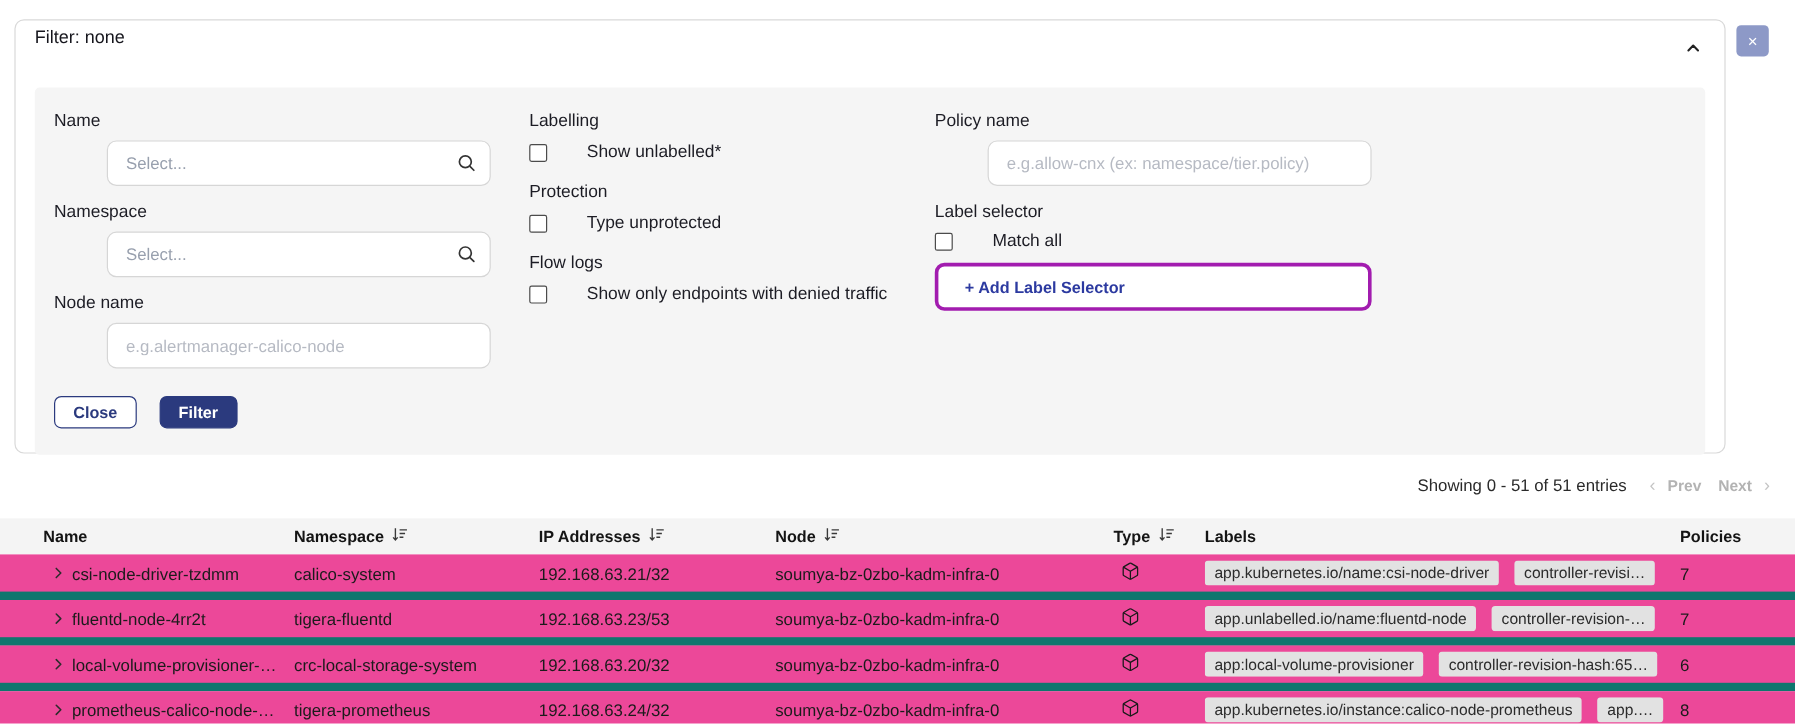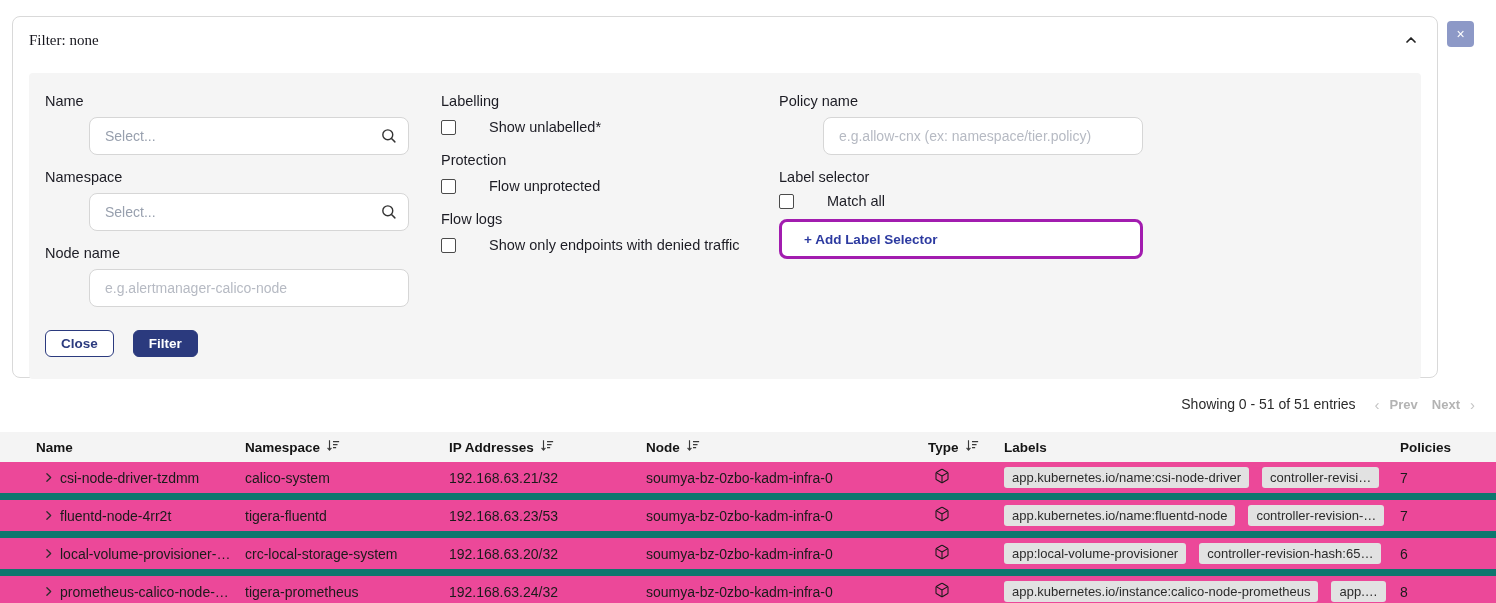--- a/index.html
+++ b/index.html
@@ -3,22 +3,22 @@
 <meta charset="utf-8">
 <style>
   * { margin:0; padding:0; box-sizing:border-box; }
   html,body { width:1496px; height:603px; background:#fff; overflow:hidden;
     font-family:"Liberation Sans", sans-serif; color:#1b1b1b; }
   .stage { position:relative; width:1496px; height:603px; }
 
   
   .filter-card { position:absolute; left:12px; top:16px; width:1426px; height:362px;
     background:#fff; border:1px solid #d9d9d9; border-radius:8px; }
-  .card-header { height:40px; display:flex; align-items:center; justify-content:space-between;
-    padding:0 18px 0 16px;font-family:Liberation Serif, serif; }
+  .card-header { height:40px; display:flex; justify-content:space-between;
+    padding:0 18px 0 16px; }
   .card-title { font-size:15px; color:#16161d; padding-top:6px; }
   .collapse-btn { background:none; border:none; cursor:pointer; padding-top:8px; }
   .close-x { position:absolute; left:1447px; top:21px; width:27px; height:26px;
     border:none; border-radius:4px; background:#8d99c7; color:#fff; font-size:14px;
     line-height:26px; text-align:center; cursor:pointer; font-family:"Liberation Sans",sans-serif; }
 
   .card-body { margin:16px 16px 0 16px; height:306px; background:#f5f5f5; border-radius:4px;
     padding:20px 16px; display:flex; align-items:flex-start; }
   .col1 { width:364px; }
   .col2 { width:303px; margin-left:32px; }
@@ -134,21 +134,21 @@
       <div class="col2">
         <div class="section-head">Labelling</div>
         <div class="check-row">
           <span class="checkbox"></span>
           <span class="check-label">Show unlabelled*</span>
         </div>
 
         <div class="section-head">Protection</div>
         <div class="check-row">
           <span class="checkbox"></span>
-          <span class="check-label">Flow unprotected</span>
+          <span class="check-label">Type unprotected</span>
         </div>
 
         <div class="section-head">Flow logs</div>
         <div class="check-row">
           <span class="checkbox"></span>
           <span class="check-label">Show only endpoints with denied traffic</span>
         </div>
       </div>
 
       <div class="col3">
@@ -257,21 +257,21 @@
       <div class="cell">tigera-fluentd</div>
       <div class="cell">192.168.63.23/53</div>
       <div class="cell">soumya-bz-0zbo-kadm-infra-0</div>
       <div class="type-cell">
         <svg viewBox="0 0 24 24" width="16" height="16" fill="none" stroke="#1a1a1a" stroke-width="1.6" stroke-linejoin="round">
             <path d="M21 16V8a2 2 0 0 0-1-1.73l-7-4a2 2 0 0 0-2 0l-7 4A2 2 0 0 0 3 8v8a2 2 0 0 0 1 1.73l7 4a2 2 0 0 0 2 0l7-4A2 2 0 0 0 21 16z"></path>
             <path d="M3.27 6.96L12 12.01l8.73-5.05M12 22.08V12"></path>
           </svg>
       </div>
       <div class="labels-cell">
-        <span class="chip">app.kubernetes.io/name:fluentd-node</span>
+        <span class="chip">app.unlabelled.io/name:fluentd-node</span>
         <span class="chip">controller-revision-…</span>
       </div>
       <div class="policies-cell">7</div>
     </div>
 
     <div class="tgrid trow">
       <button class="expand-btn">
         <span><svg viewBox="0 0 24 24" width="13" height="13" fill="none" stroke="#2c2c2c" stroke-width="2.4" stroke-linecap="round" stroke-linejoin="round">
               <path d="M9 5l7 7-7 7"></path>
             </svg></span>

